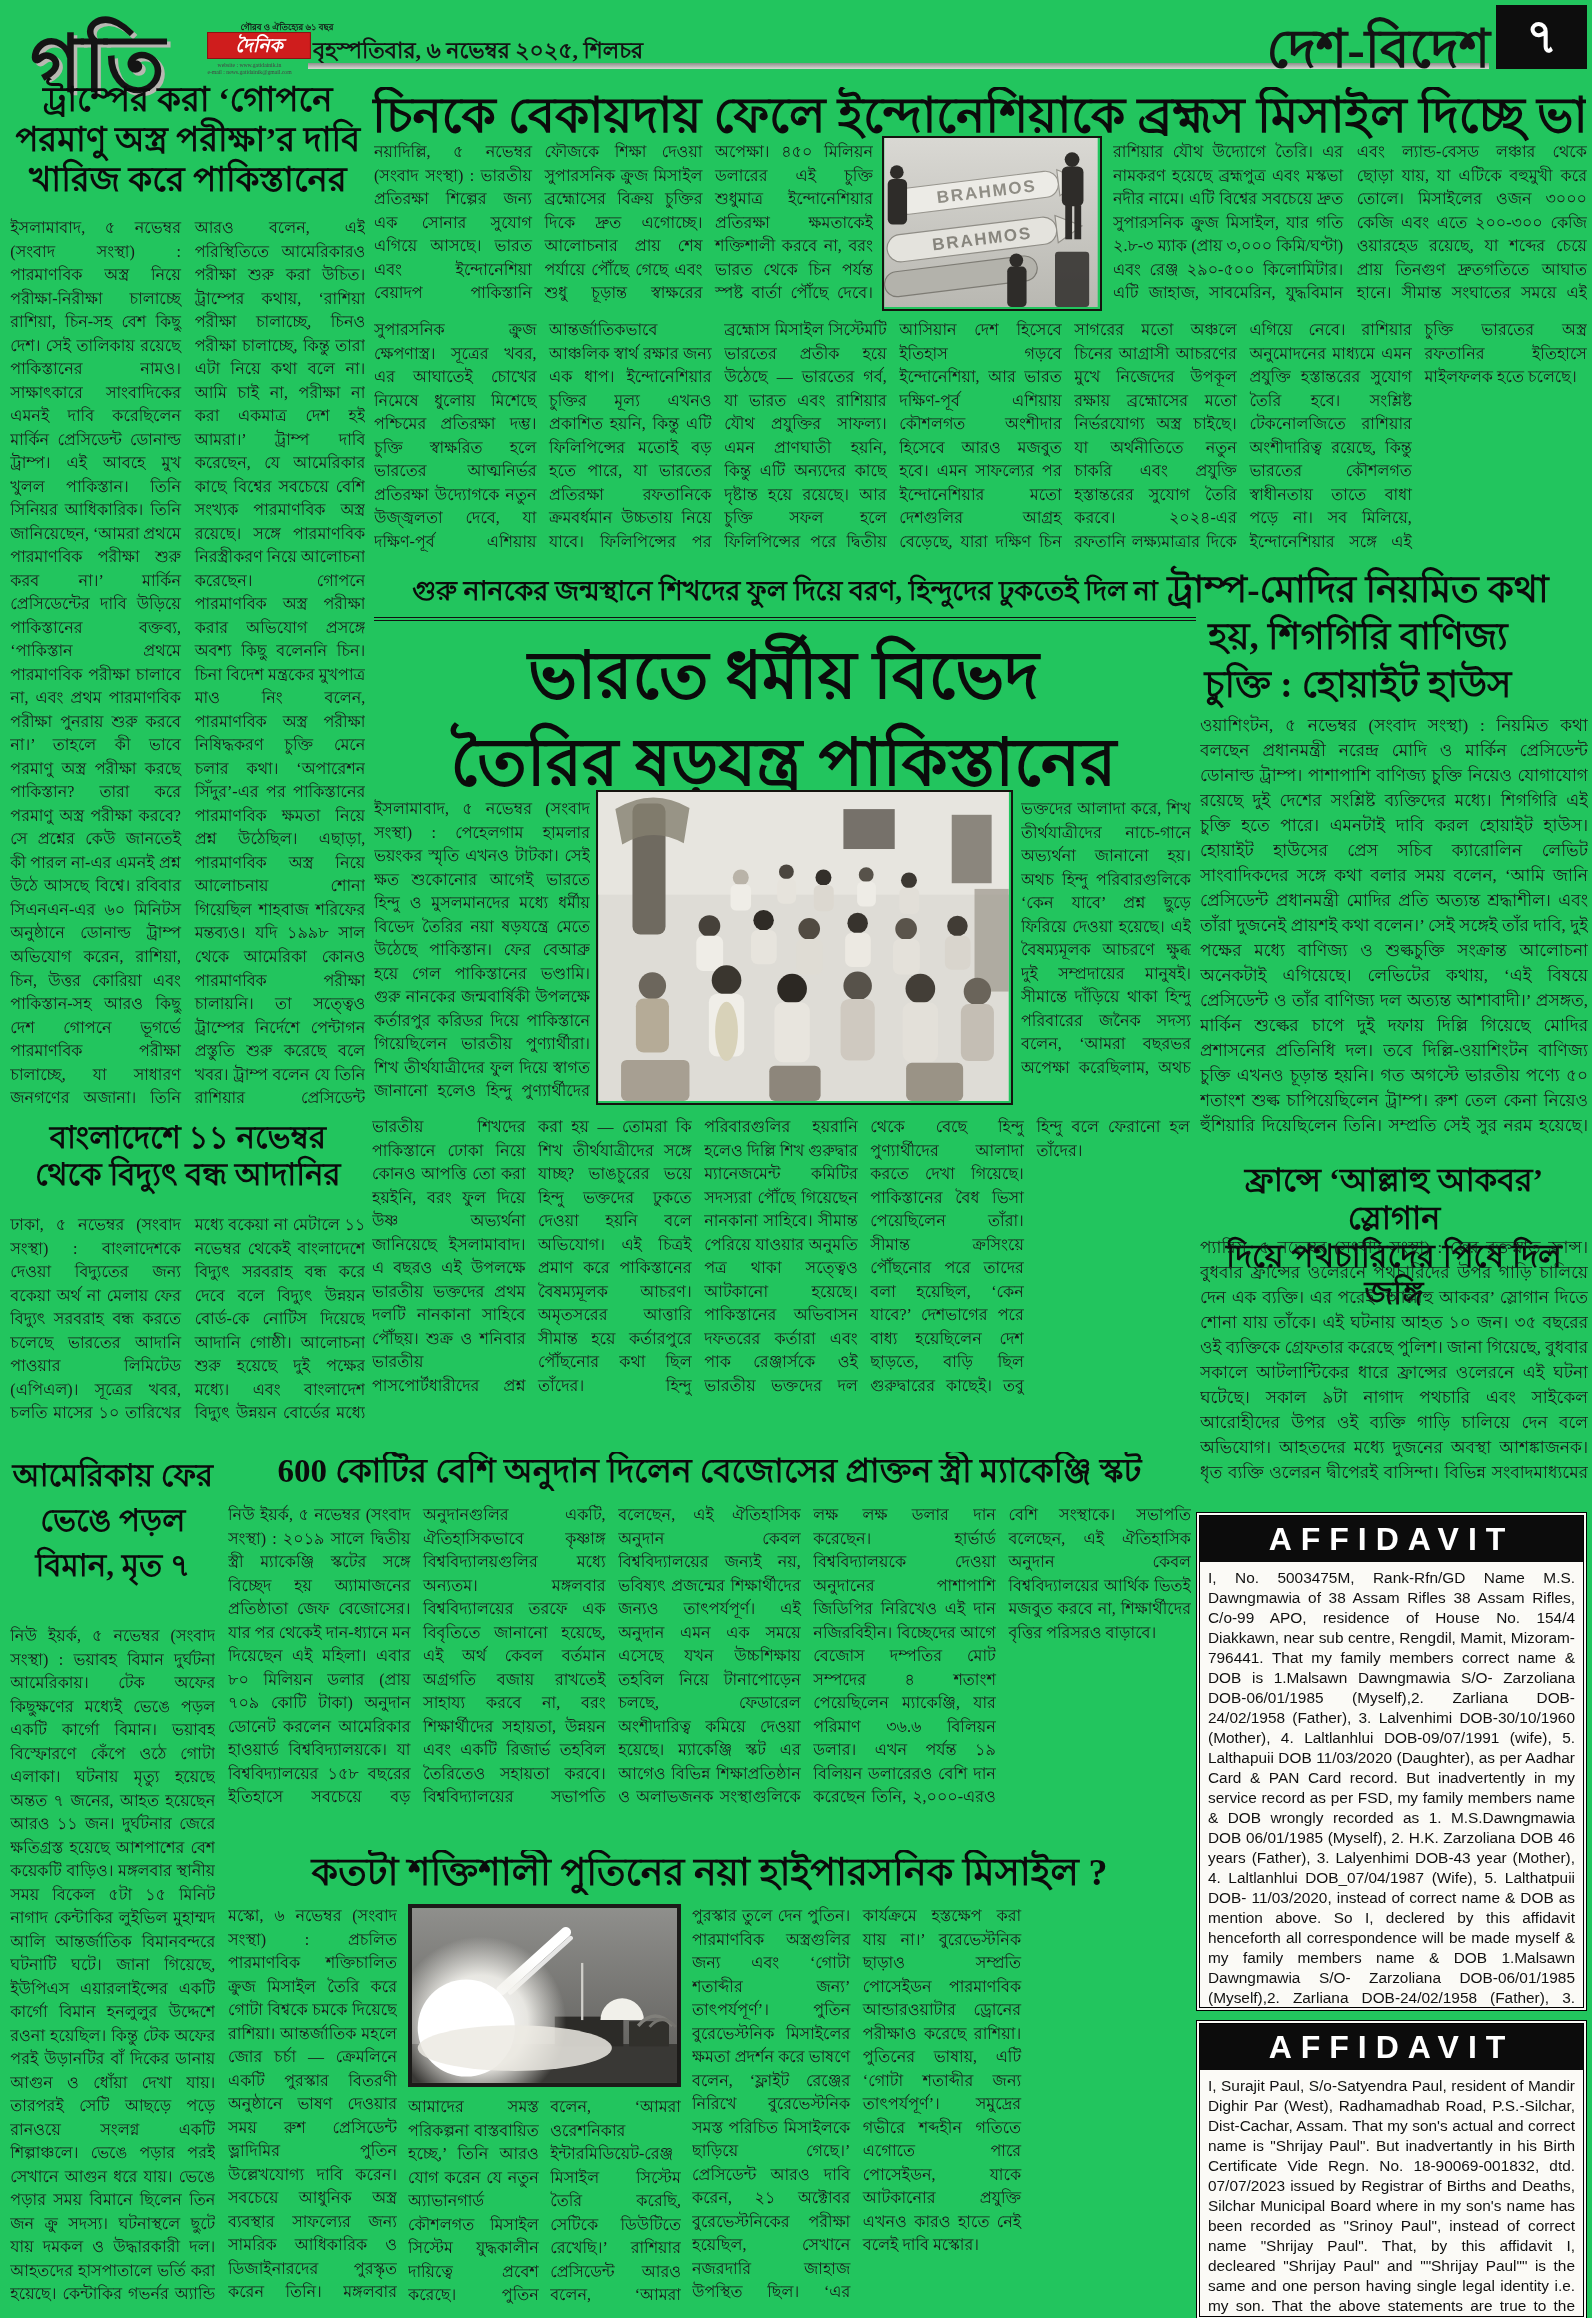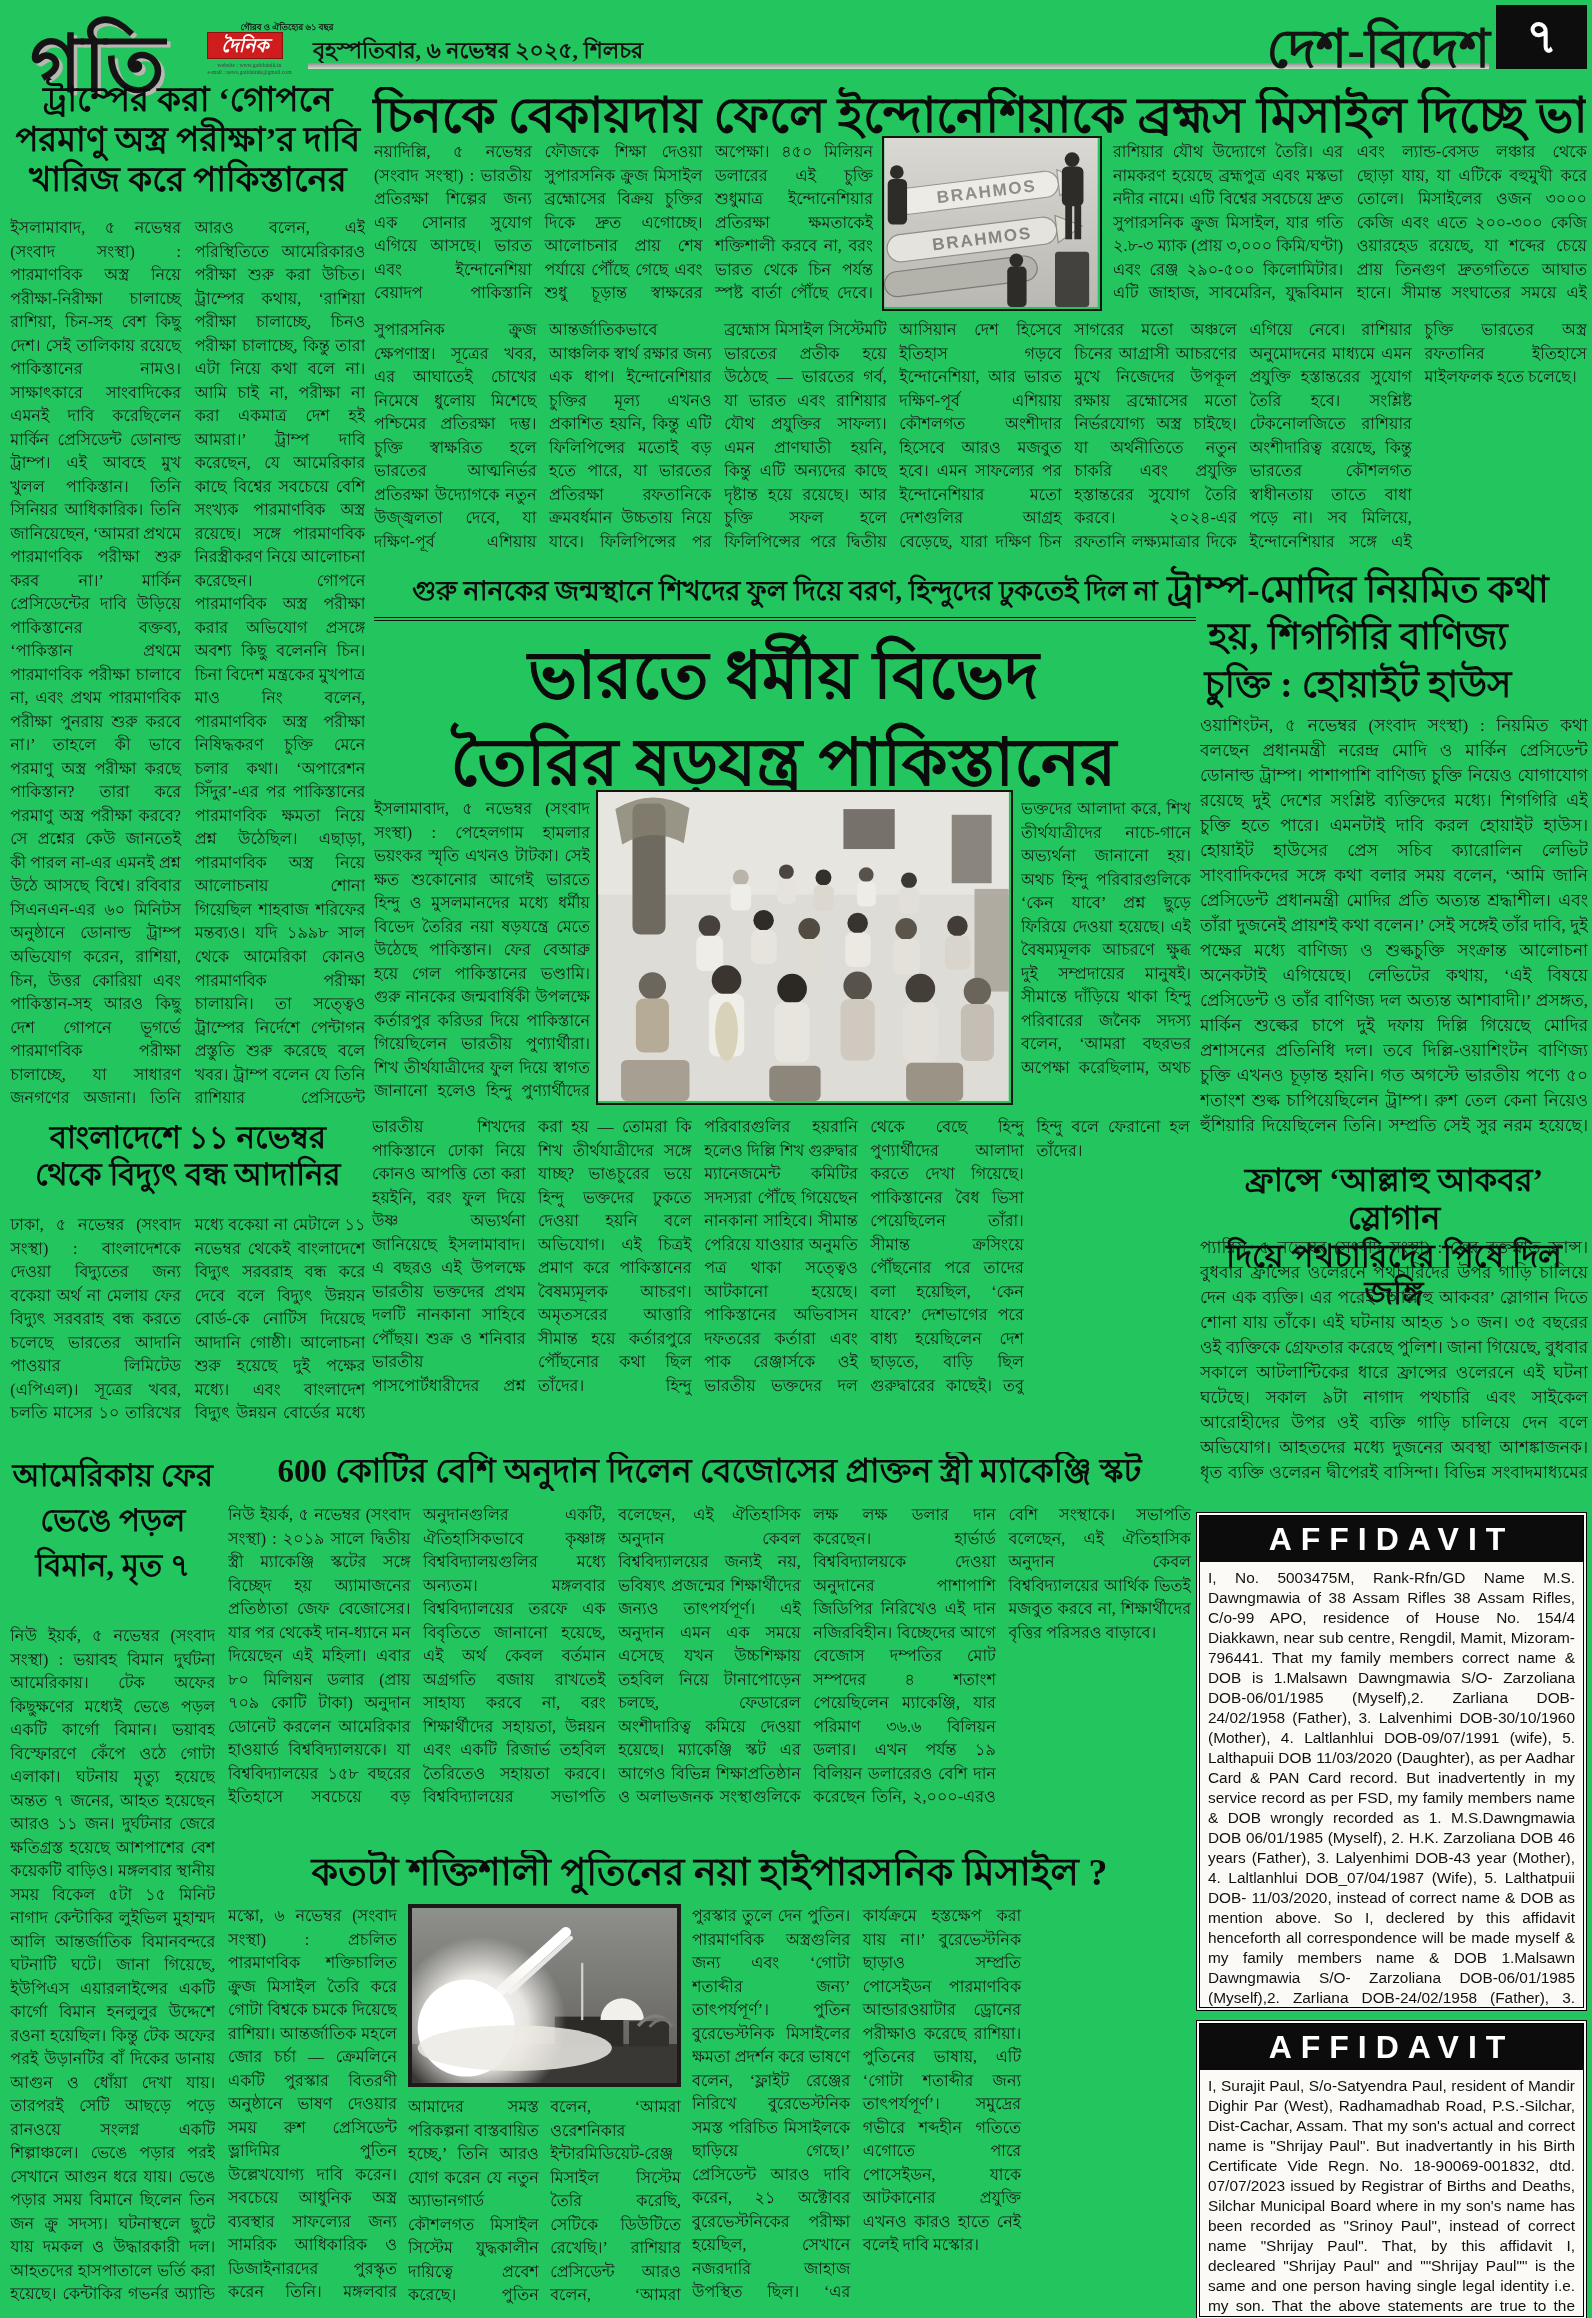--- a/index.html
+++ b/index.html
@@ -6,21 +6,21 @@
   #page{position:relative;width:1592px;height:2319px;background:#22c55e;overflow:hidden;
         font-family:"Liberation Serif",serif;color:#141414;}
   .hl{font-weight:bold;text-align:center;color:#0b0b0b;line-height:1.18;white-space:pre-line;}
   .bd{font-size:16px;line-height:1.47;text-align:justify;color:#191919;overflow:hidden;column-fill:auto;}
   .abs{position:absolute;}
   .nowrap{white-space:nowrap;overflow:hidden;}
   
   #gati-logo{left:30px;top:3.4px;font-size:79px;font-weight:bold;letter-spacing:1.1px;
              text-shadow:3.4px 3.4px 0 #b9b7b2;}
   #logo-tagline{left:201px;top:20.5px;width:96px;font-size:8.6px;text-align:center;font-weight:bold;margin-left:38px;}
-  #dainik-box{left:207px;top:32px;width:76px;height:27px;background:#cf1d1d;color:#fff;
+  #dainik-box{left:207px;top:32px;width:104px;height:27px;background:#cf1d1d;color:#fff;
               font-size:19px;font-weight:bold;font-style:italic;text-align:center;line-height:27px;
               box-shadow:0 0 0 1.1px #8c1212 inset;}
   #logo-web,#logo-mail{left:201px;width:97px;font-size:5.7px;text-align:center;color:#444;}
   #logo-web{top:62px;} #logo-mail{top:69px;}
   #date-line{left:313px;top:33px;font-size:22px;font-weight:bold;}
   #mast-rule{left:308px;top:63px;width:1181px;height:6.3px;
              background:linear-gradient(#8f8f8c,#d8d8d4);}
   #section-title{left:1216px;top:8px;width:274px;font-size:53px;font-weight:bold;text-align:right;}
   #page-badge{left:1496px;top:4.6px;width:91px;height:64px;background:#0d0d0d;color:#fff;
               font-size:48px;font-weight:bold;text-align:center;line-height:64px;}

